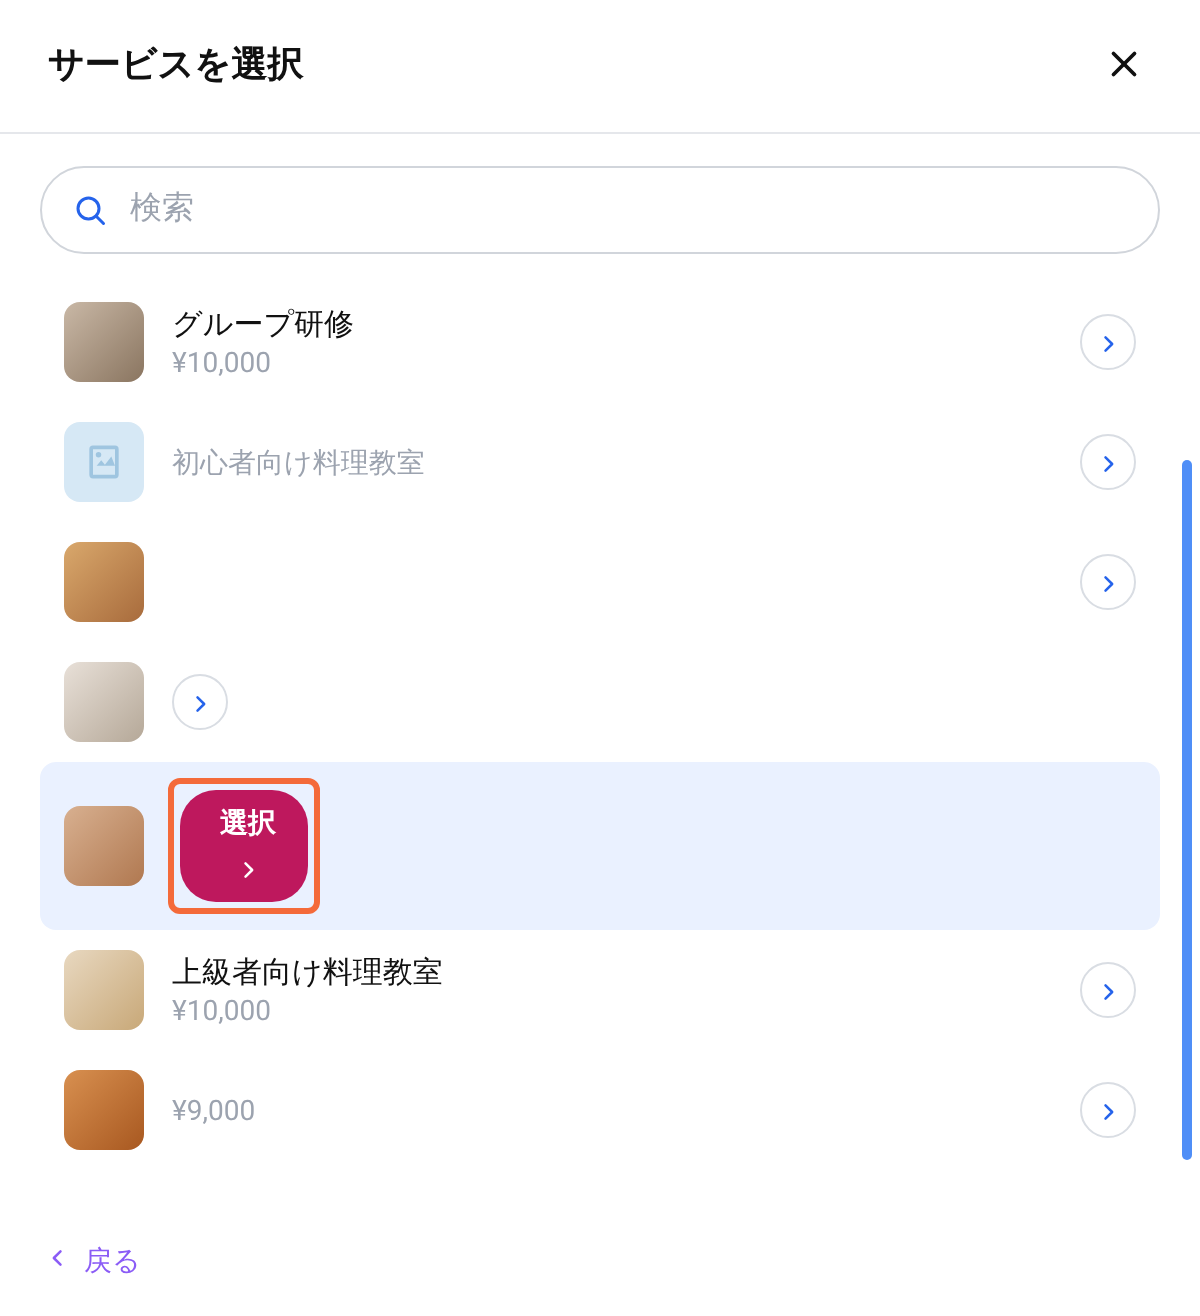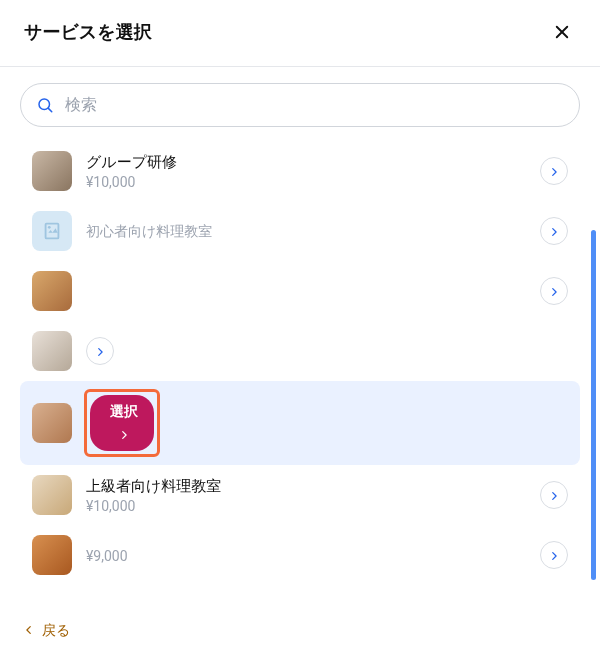--- a/index.html
+++ b/index.html
@@ -150,21 +150,21 @@
     gap: 6px;
     cursor: pointer;
     flex-direction: column;
   }
   .select-btn svg { width: 10px; height: 10px; }
 
   .footer {
     padding: 14px 24px 18px 24px;
   }
   .back-link {
-    color: #a16207;
+    color: #8b5cf6;
     font-size: 14px;
     display: inline-flex;
     gap: 8px;
     cursor: pointer;
   }
   .back-link svg { width: 10px; height: 10px; }
 
   .scroll-indicator {
     position: absolute;
     right: 4px;

